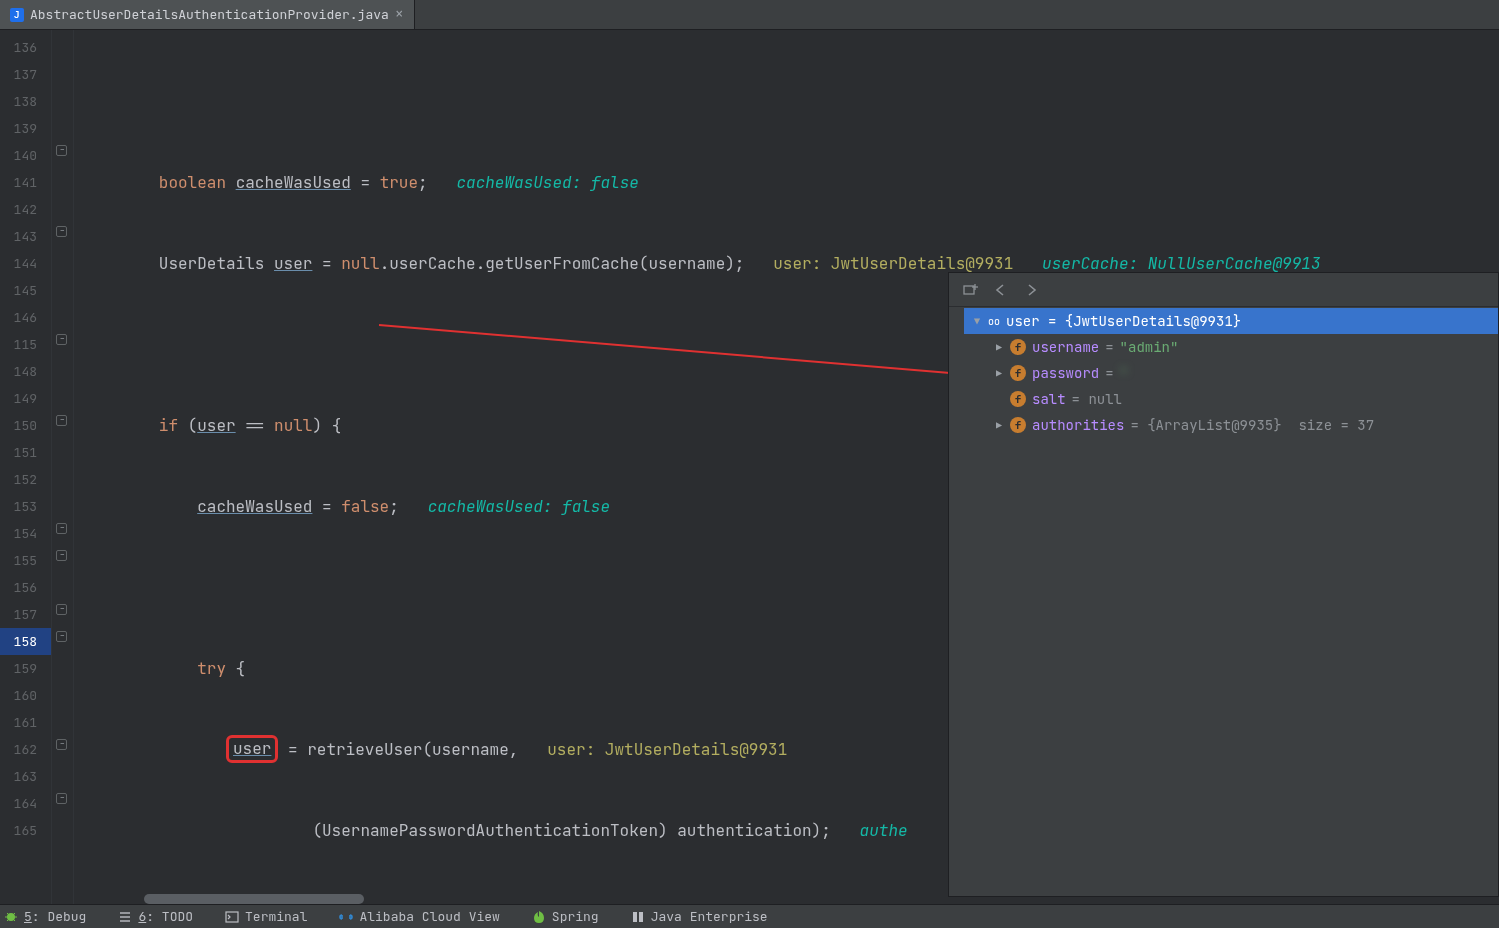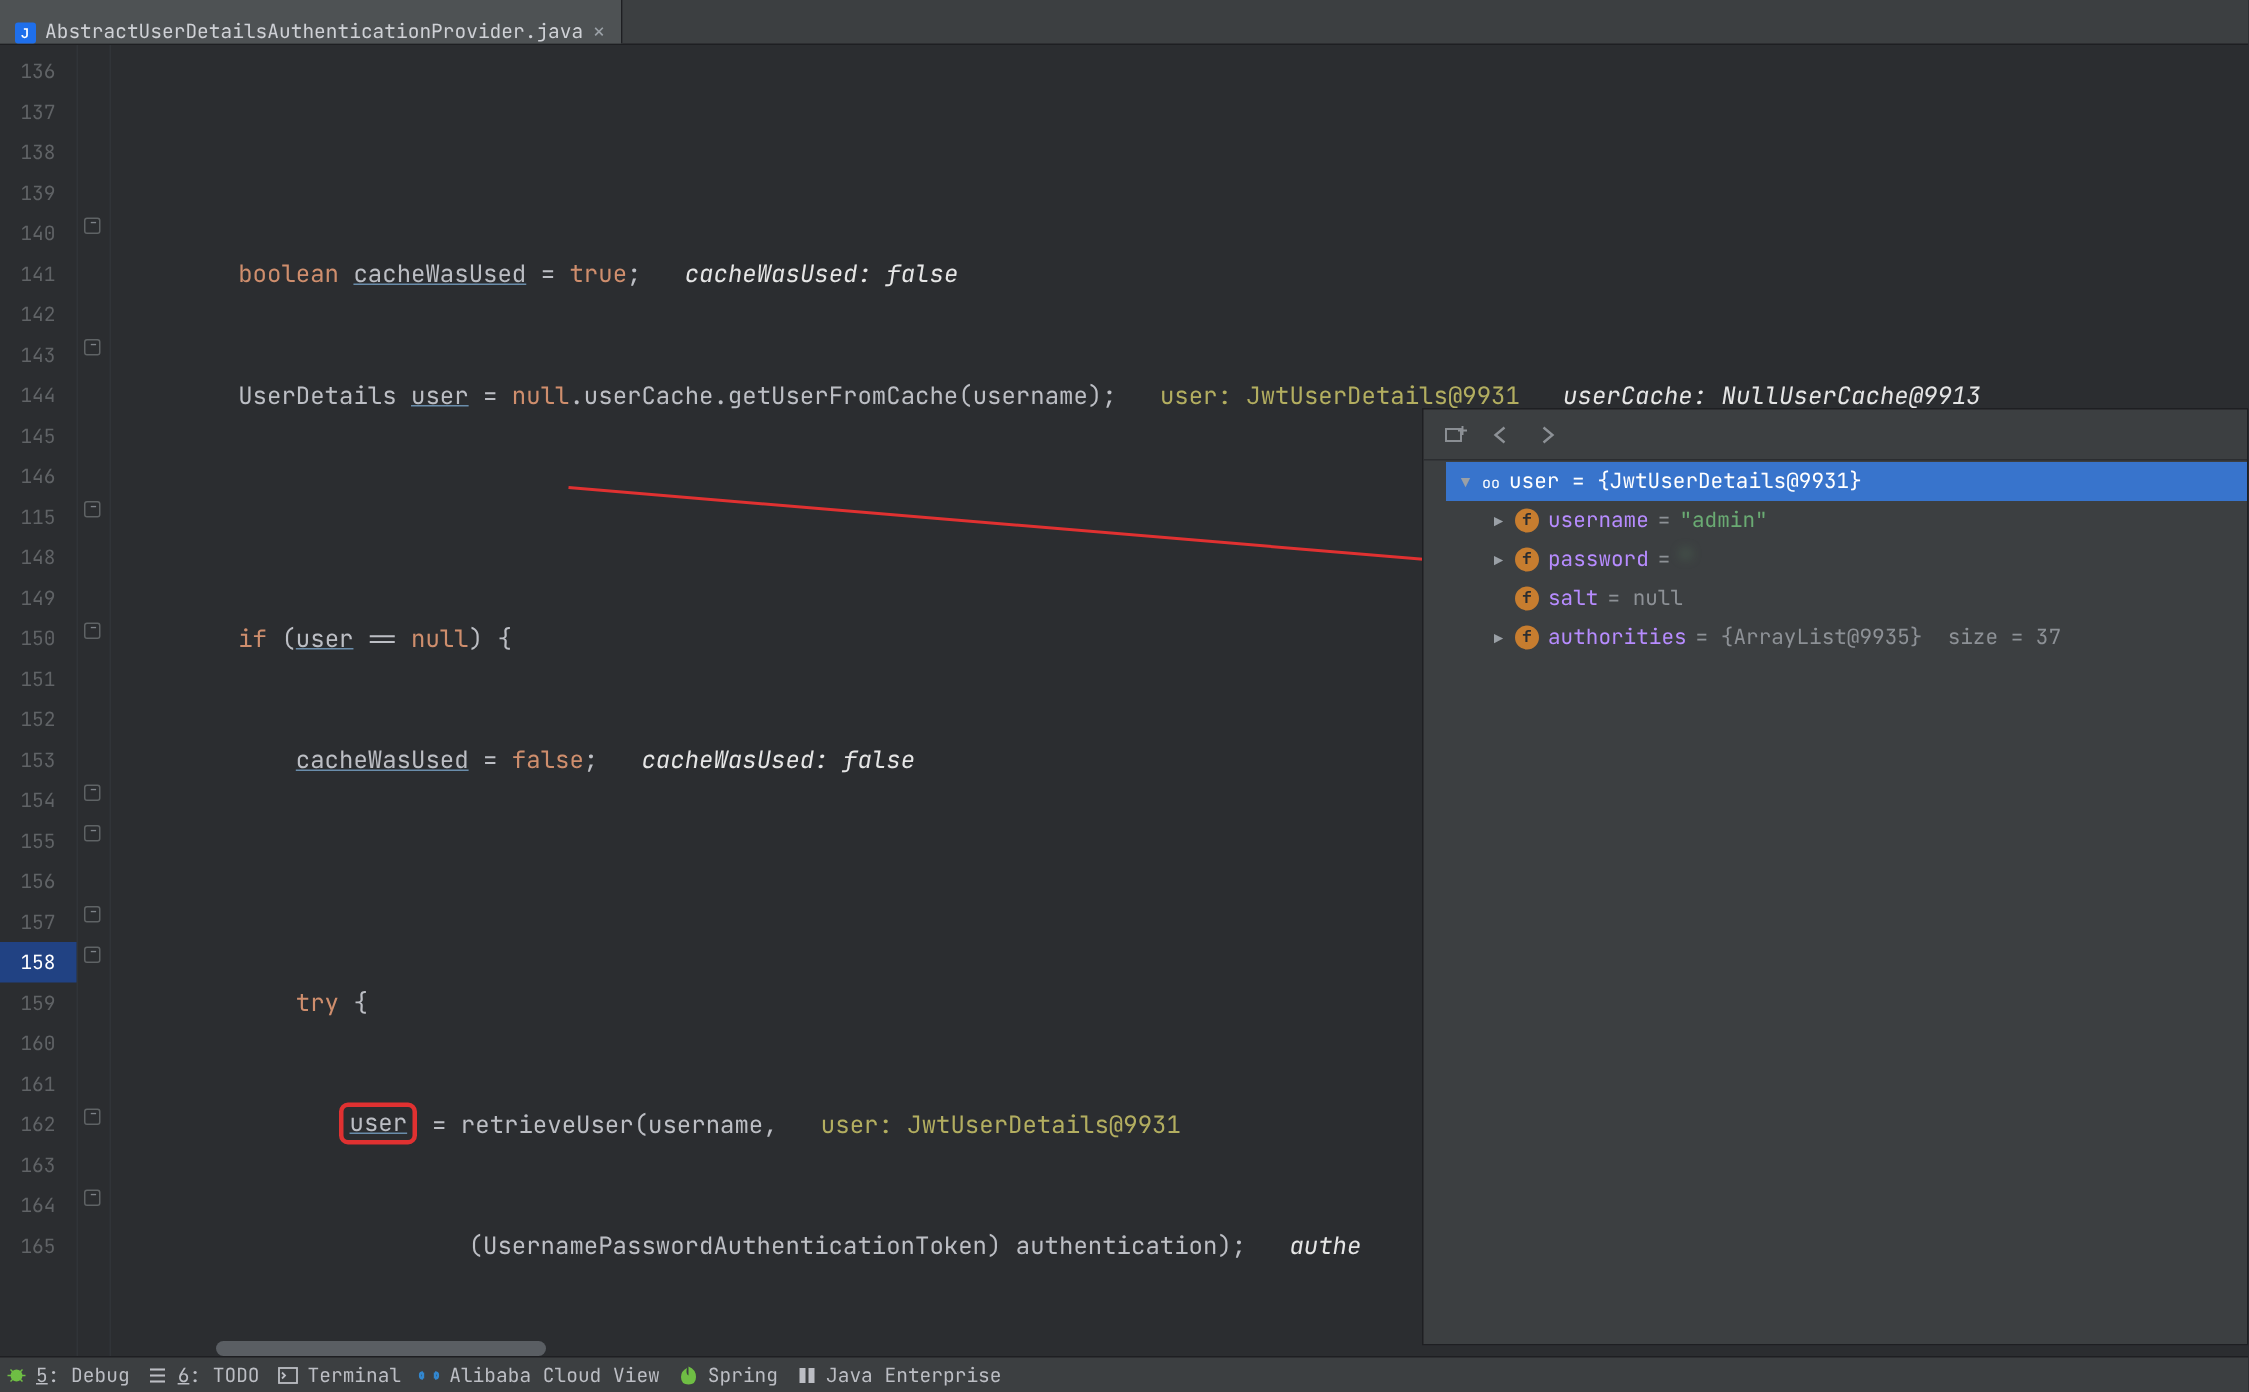--- a/index.html
+++ b/index.html
@@ -13,21 +13,21 @@
 }
 .tab-bar {
   height:30px;
   background:#3c3f41;
   display:flex;
   align-items:stretch;
   border-bottom:1px solid #1e1f22;
 }
 .tab {
   display:flex;
-  align-items:flex-end;
+  align-items:center;
   padding:0 10px;
   background:#4e5254;
   border-right:1px solid #1e1f22;
   gap:6px;
   color:#cfd1d6;
   font-size:13px;
 }
 .tab-icon { width:14px; height:14px; background:#1f6feb; border-radius:2px; position:relative; }
 .tab-icon::after { content:"J"; color:#fff; font-size:9px; position:absolute; left:4px; top:1px; font-weight:bold; }
 .tab-close { color:#9aa0a6; font-size:15px; line-height:1; }
@@ -63,21 +63,21 @@
   padding-top:4px;
   font-size:16px;
   line-height:27px;
   white-space:pre;
   overflow:hidden;
   position:relative;
 }
 .code .row { height:27px; position:relative; padding-left:8px; }
 .kw { color:#cf8e6d; }
 .under { text-decoration:underline; text-decoration-color:#6a8dab; }
-.hint { color:#e5e5e5; font-style:italic; }
+.hint { color:#14b8a6; font-style:italic; }
 .hint-val { color:#b3ae60; }
 .boxed {
   border:3px solid #e03131; border-radius:6px;
   padding:0 4px; display:inline-block; line-height:22px;
   position:relative; top:-1px;
 }
 .scroll-thumb {
   position:absolute; bottom:0; left:70px; height:10px; width:220px;
   background:#5a5e63; border-radius:5px;
 }
@@ -128,21 +128,21 @@
 .gray { color:#8d9196; }
 .strv { color:#6aab73; }
 .blur { filter:blur(4px); color:#6aab73; }
 .pad1 { padding-left:30px; }
 
 .status-bar {
   height:24px; background:#3c3f41;
   border-top:1px solid #1e1f22;
   display:flex; align-items:center;
   font-size:13px; color:#bcbec4;
-  padding-left:4px; gap:12px;
+  padding-left:4px; gap:32px;
 }
 .status-bar .sb-item { display:flex; align-items:center; gap:6px; }
 .sb-ico { width:14px; height:14px; display:inline-block; position:relative; }
 .sb-bug { color:#6fbe44; }
 .u { text-decoration:underline; }
 </style>
 </head>
 <body>
 
 <div class="tab-bar">

